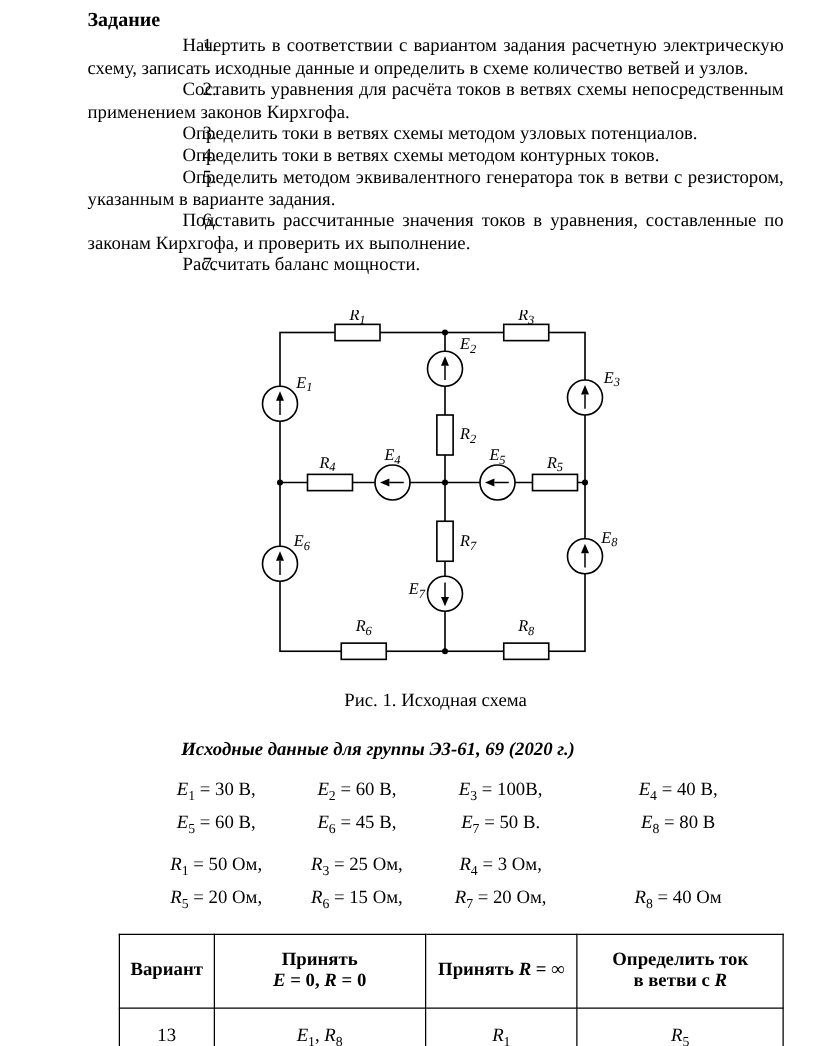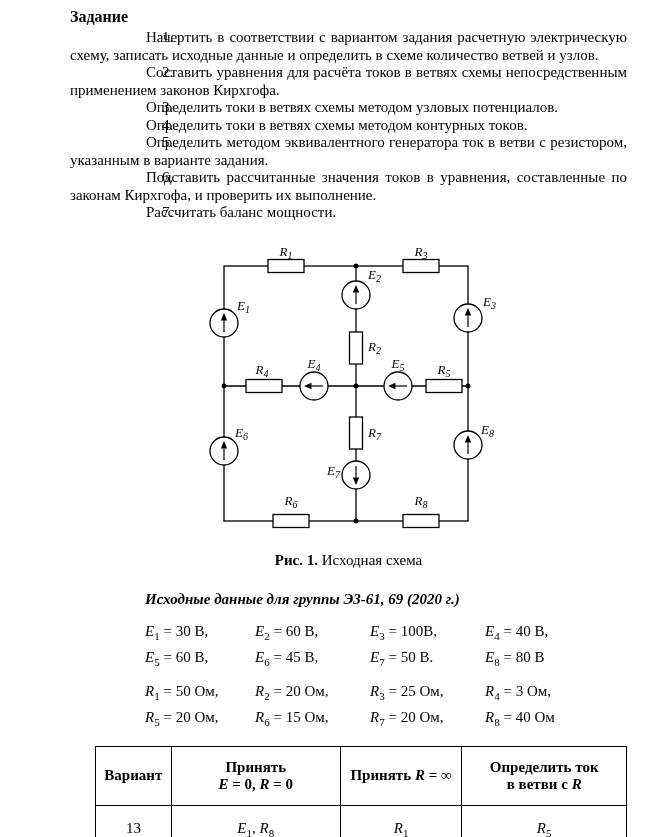--- a/index.html
+++ b/index.html
@@ -6,24 +6,24 @@
   body{width:662px;height:837px;overflow:hidden;color:#000;
        font-family:"Liberation Serif",serif;}
   .page{box-sizing:border-box;width:662px;padding:6px 35px 0 70px;}
   .doc-title{text-align:left;font-weight:bold;font-size:16px;margin:2px 0 3px 0;}
   .task{font-size:15px;line-height:17.5px;margin:0;text-align:justify;}
   .tnum{display:inline-block;width:30px;}
   .task{text-indent:46px;}
   .fig{ text-align:center;margin-top:26px;}
   .fig svg{display:inline-block;}
   .figcap{text-align:center;font-size:15px;margin-top:8px;}
-  .figcap b{font-weight:bold;}
+  .figcap b{font-weight:normal;}
   .data-head{font-size:15px;font-weight:bold;margin:22px 0 10px 75px;font-style:italic;}
-  .vrow{margin-left:75px;font-size:15px;line-height:26px;display:grid;
-        grid-template-columns:110px 115px 115px auto;}
+  .vrow{margin-left:48px;font-size:15px;line-height:26px;display:grid;
+        grid-template-columns:110px 115px 115px auto;text-align:center;}
   .vrow.gap{margin-top:8px;}
   .vcell i{font-style:italic;}
   sub{font-size:11px;line-height:0;}
   .vt{border-collapse:collapse;margin:16px 0 0 25px;table-layout:fixed;}
   .vt th,.vt td{border:1.5px solid #000;text-align:center;vertical-align:middle;
         font-size:15px;padding:6px 4px;}
   .vt th{font-weight:bold;height:46px;}
   .vt td{height:34px;}
   .vt .c1{width:68px;} .vt .c2{width:174px;} .vt .c3{width:120px;} .vt .c4{width:166px;}
   .cl{font-family:"Liberation Serif",serif;font-style:italic;font-size:13px;fill:#000;}
@@ -143,21 +143,20 @@
   <div class="vrow">
 
   <span class="vcell"><i>E</i><sub>5</sub><span> = 60 В,</span></span>
       <span class="vcell"><i>E</i><sub>6</sub><span> = 45 В,</span></span>
       <span class="vcell"><i>E</i><sub>7</sub><span> = 50 В.</span></span>
       <span class="vcell"><i>E</i><sub>8</sub><span> = 80 В</span></span>
     </div>
   <div class="vrow gap">
 
   <span class="vcell"><i>R</i><sub>1</sub><span> = 50 Ом,</span></span>
-      <span class="vcell"><i>R</i><sub>2</sub><span> = 20 Ом,</span></span>
       <span class="vcell"><i>R</i><sub>3</sub><span> = 25 Ом,</span></span>
       <span class="vcell"><i>R</i><sub>4</sub><span> = 3 Ом,</span></span>
     </div>
   <div class="vrow">
 
   <span class="vcell"><i>R</i><sub>5</sub><span> = 20 Ом,</span></span>
       <span class="vcell"><i>R</i><sub>6</sub><span> = 15 Ом,</span></span>
       <span class="vcell"><i>R</i><sub>7</sub><span> = 20 Ом,</span></span>
       <span class="vcell"><i>R</i><sub>8</sub><span> = 40 Ом</span></span>
     </div>

